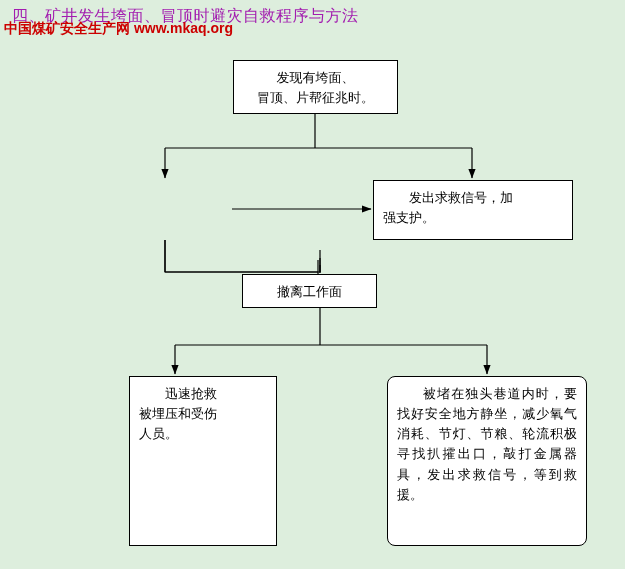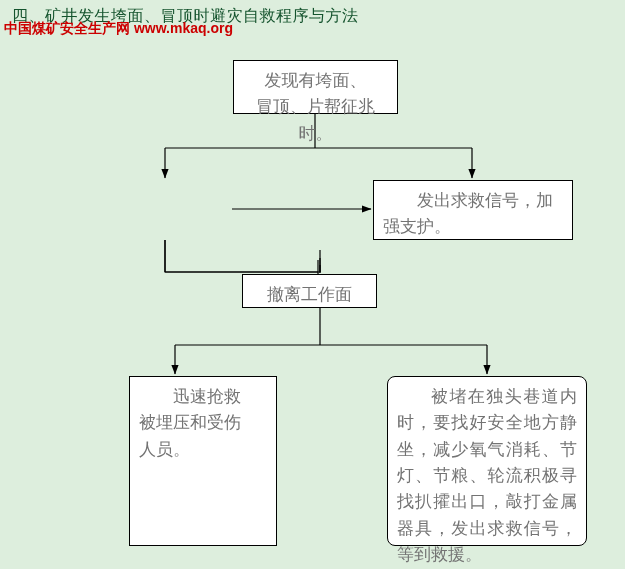--- a/index.html
+++ b/index.html
@@ -17,42 +17,42 @@
   #stage {
     position: relative;
     width: 625px;
     height: 569px;
   }
   .title {
     position: absolute;
     left: 12px;
     top: 6px;
     font-size: 16px;
-    color: #14532d;
+    color: #a21caf;
     letter-spacing: 0.5px;
     white-space: nowrap;
     font-family: "Liberation Serif", serif;
   }
   .watermark {
     position: absolute;
     left: 4px;
     top: 20px;
     font-size: 14px;
     color: #cc0000;
     font-weight: bold;
     white-space: nowrap;
     font-family: "Liberation Sans", sans-serif;
   }
   .node {
     position: absolute;
     background: #ffffff;
     border: 1px solid #000000;
     box-sizing: border-box;
-    font-size: 17px;
-    color: #737373;
+    font-size: 13px;
+    color: #000000;
     line-height: 1.55;
     font-family: "Liberation Serif", serif;
   }
   .node .txt {
     display: block;
     padding: 7px 9px;
     white-space: pre-wrap;
     text-align: justify;
     text-justify: inter-ideograph;
   }

